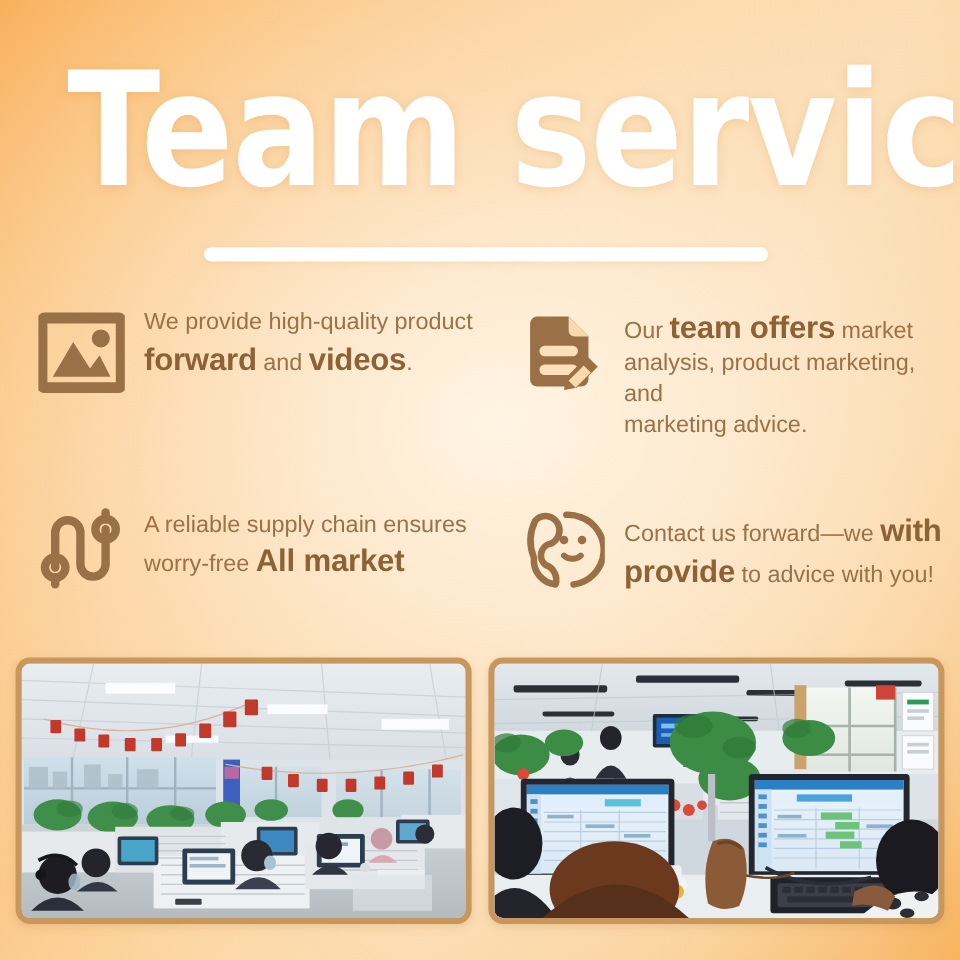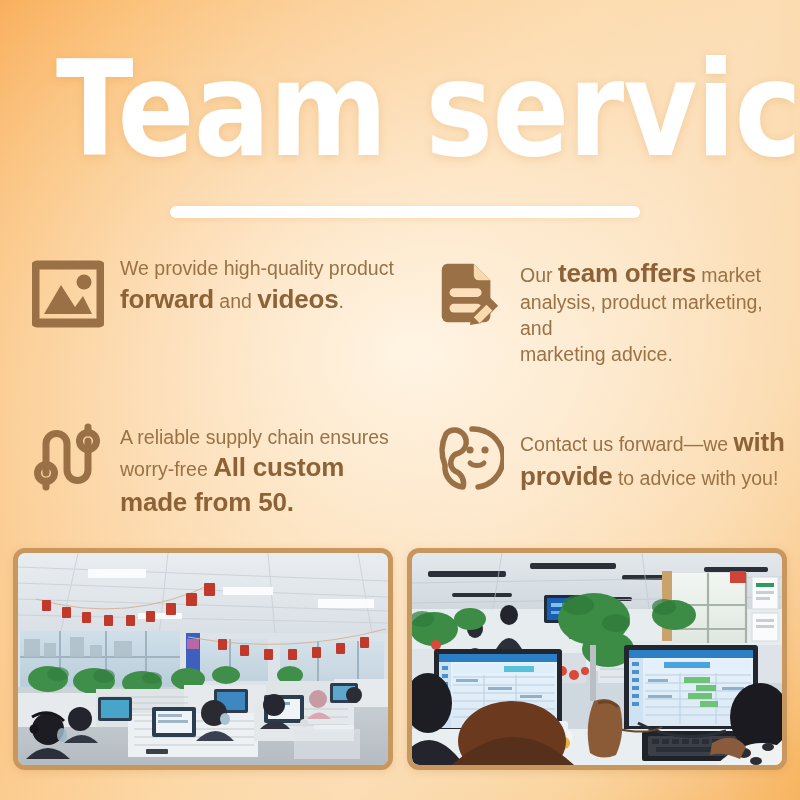--- a/index.html
+++ b/index.html
@@ -120,22 +120,21 @@
           <svg viewBox="0 0 72 72" width="72" height="72" aria-hidden="true">
             <path d="M14 52 V23 a10.5 10.5 0 0 1 21 0 v26 a10.5 10.5 0 0 0 21 0 V20" fill="none" stroke="#9A7046" stroke-width="7" stroke-linecap="round"></path>
             <circle cx="14" cy="52" r="8.5" fill="none" stroke="#9A7046" stroke-width="7"></circle>
             <circle cx="56" cy="20" r="8.5" fill="none" stroke="#9A7046" stroke-width="7"></circle>
             <path d="M14 60 v6" fill="none" stroke="#9A7046" stroke-width="7" stroke-linecap="round"></path>
             <path d="M56 6 v6" fill="none" stroke="#9A7046" stroke-width="7" stroke-linecap="round"></path>
           </svg>
         </div>
         <div class="feature-text">
           <span>A reliable supply chain ensures</span><br>
-          <span>worry-free </span><b>All custom</b><br>
-          <b>made from 50.</b>
+          <span>worry-free </span><b>All market</b><br>
         </div>
       </div>
 
       <div class="feature col-right">
         <div class="feature-icon">
           <svg viewBox="0 0 72 72" width="72" height="72" aria-hidden="true">
             <path d="M52 10 a29 29 0 0 1 -6 56" fill="none" stroke="#9A7046" stroke-width="5.5" stroke-linecap="round"></path>
             <path d="M52 10 a29 29 0 0 0 -12 -2" fill="none" stroke="#9A7046" stroke-width="5.5" stroke-linecap="round"></path>
             <path d="M23 9 a12 12 0 0 1 4 23 a10 10 0 0 0 -4 18 a13 13 0 0 1 8 16 a20 20 0 0 1 -18 -22 a38 38 0 0 1 1 -31 a11 11 0 0 1 9 -4 z" fill="none" stroke="#9A7046" stroke-width="5.5" stroke-linejoin="round"></path>
             <circle cx="38" cy="29" r="3.6" fill="#9A7046"></circle>

